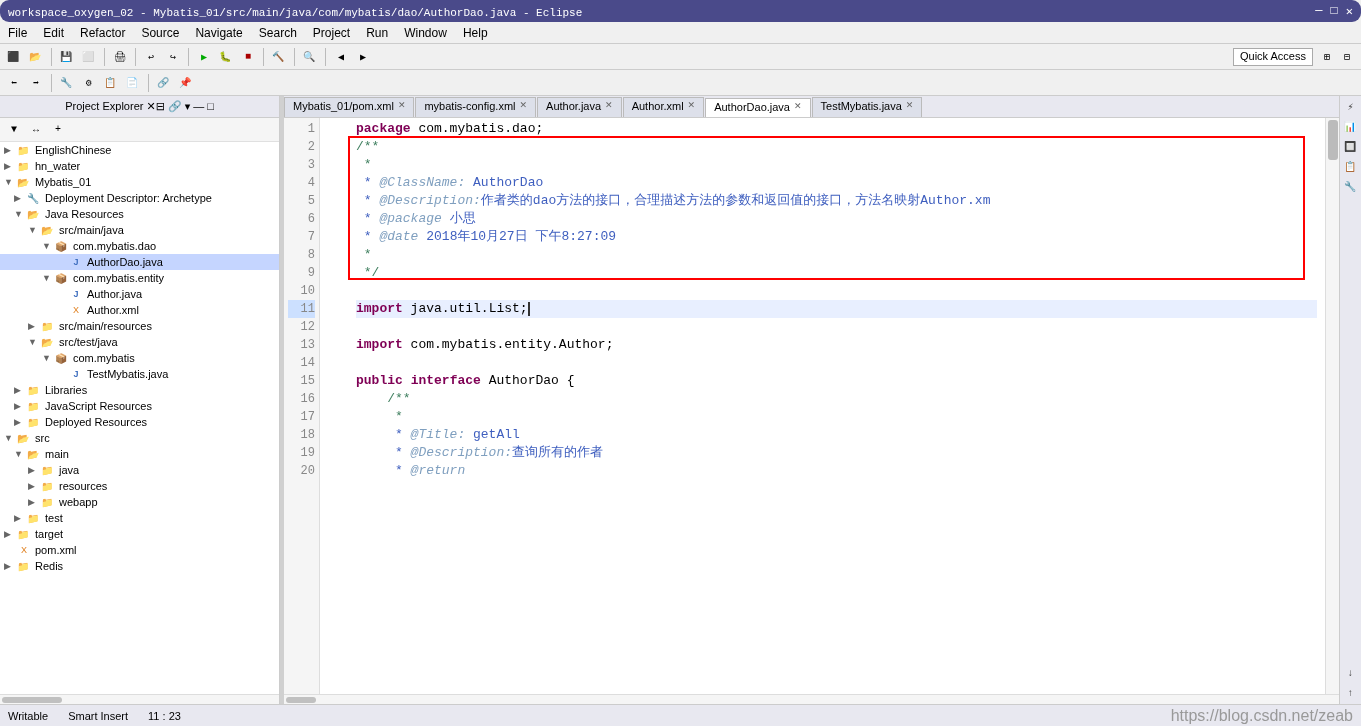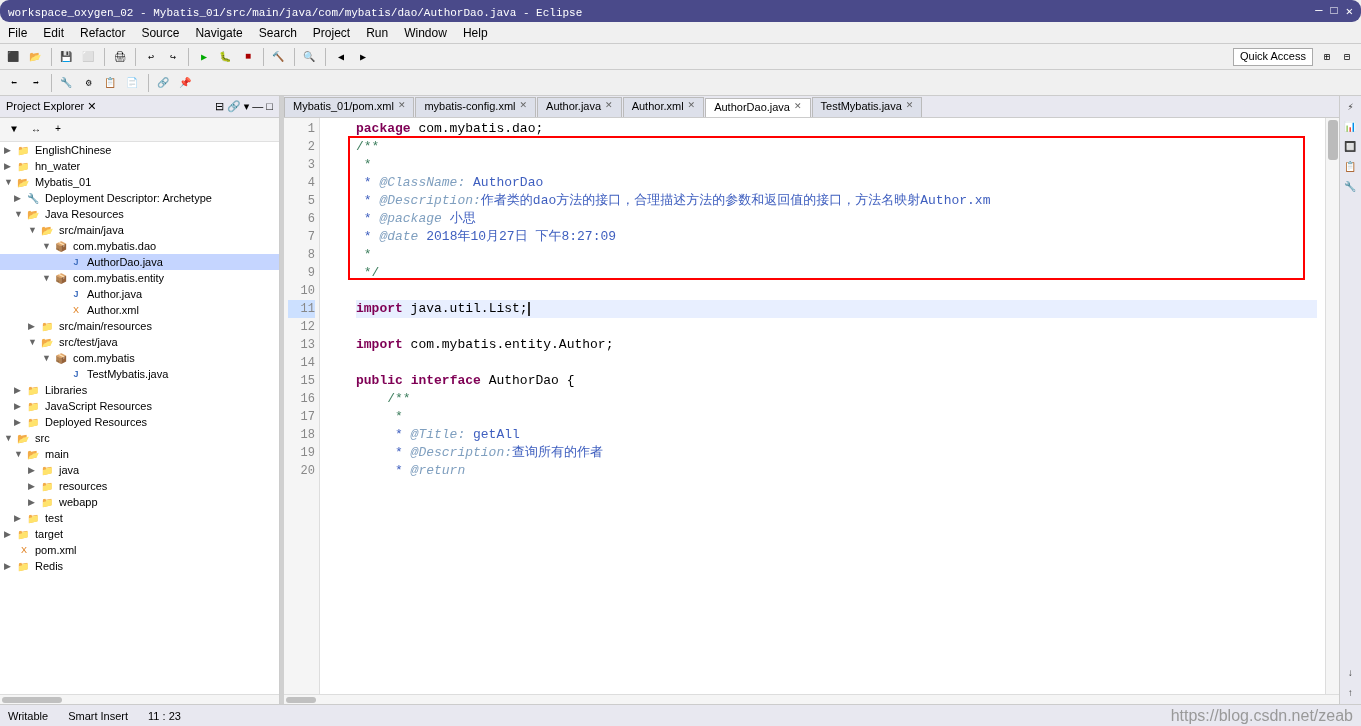--- a/index.html
+++ b/index.html
@@ -96,21 +96,21 @@
       overflow: hidden;
     }
     .sidebar-header {
       background: #e8e8f0;
       padding: 3px 6px;
       font-size: 11px;
       font-family: Arial, sans-serif;
       border-bottom: 1px solid #ccc;
       display: flex;
       align-items: center;
-      justify-content: space-between;
+      justify-content: center;
       height: 22px;
     }
     .sidebar-toolbar {
       display: flex;
       gap: 2px;
       padding: 2px 4px;
       background: #f5f5f5;
       border-bottom: 1px solid #e0e0e0;
       height: 24px;
       align-items: center;

